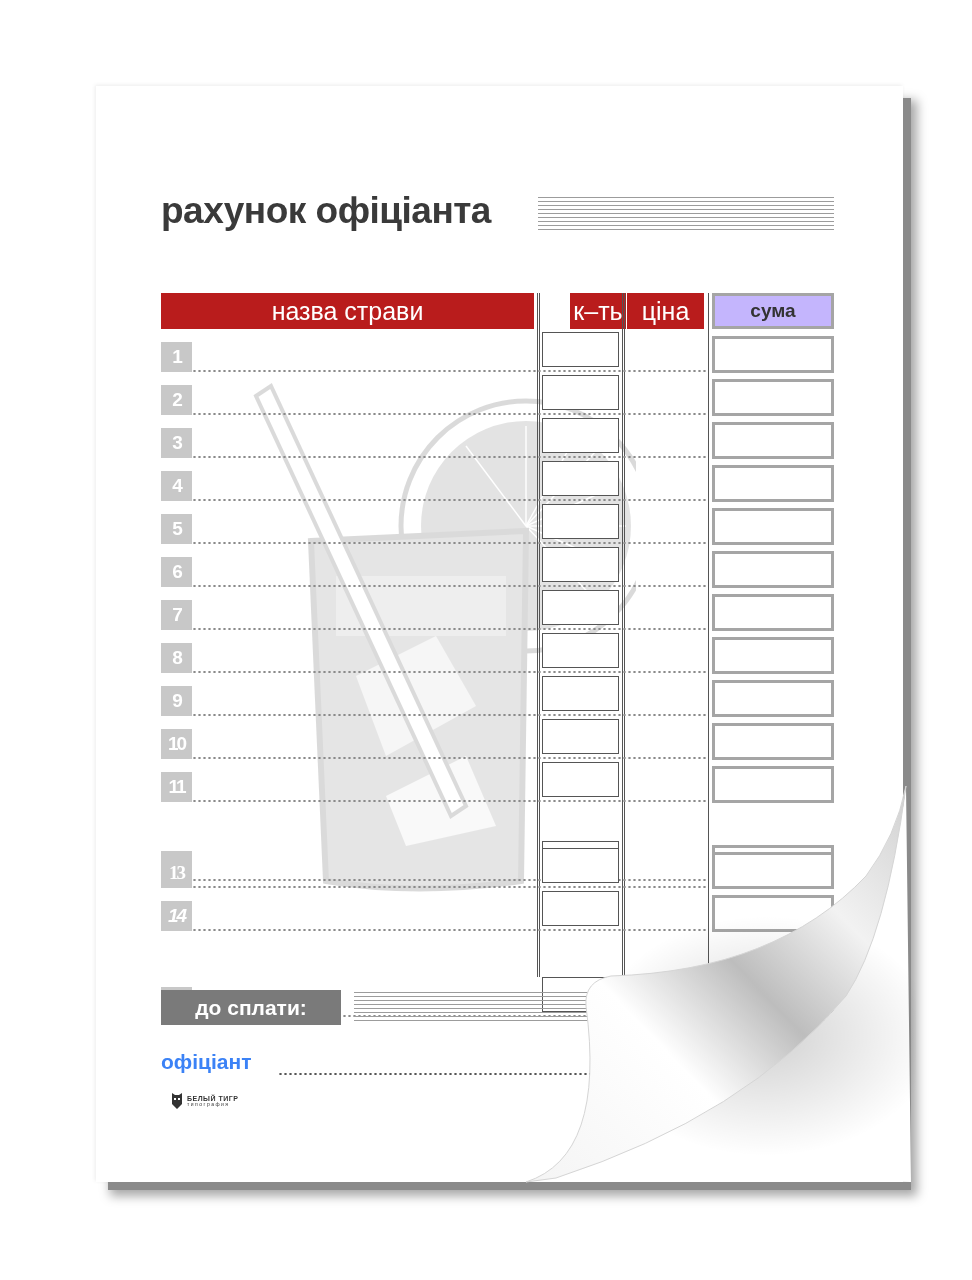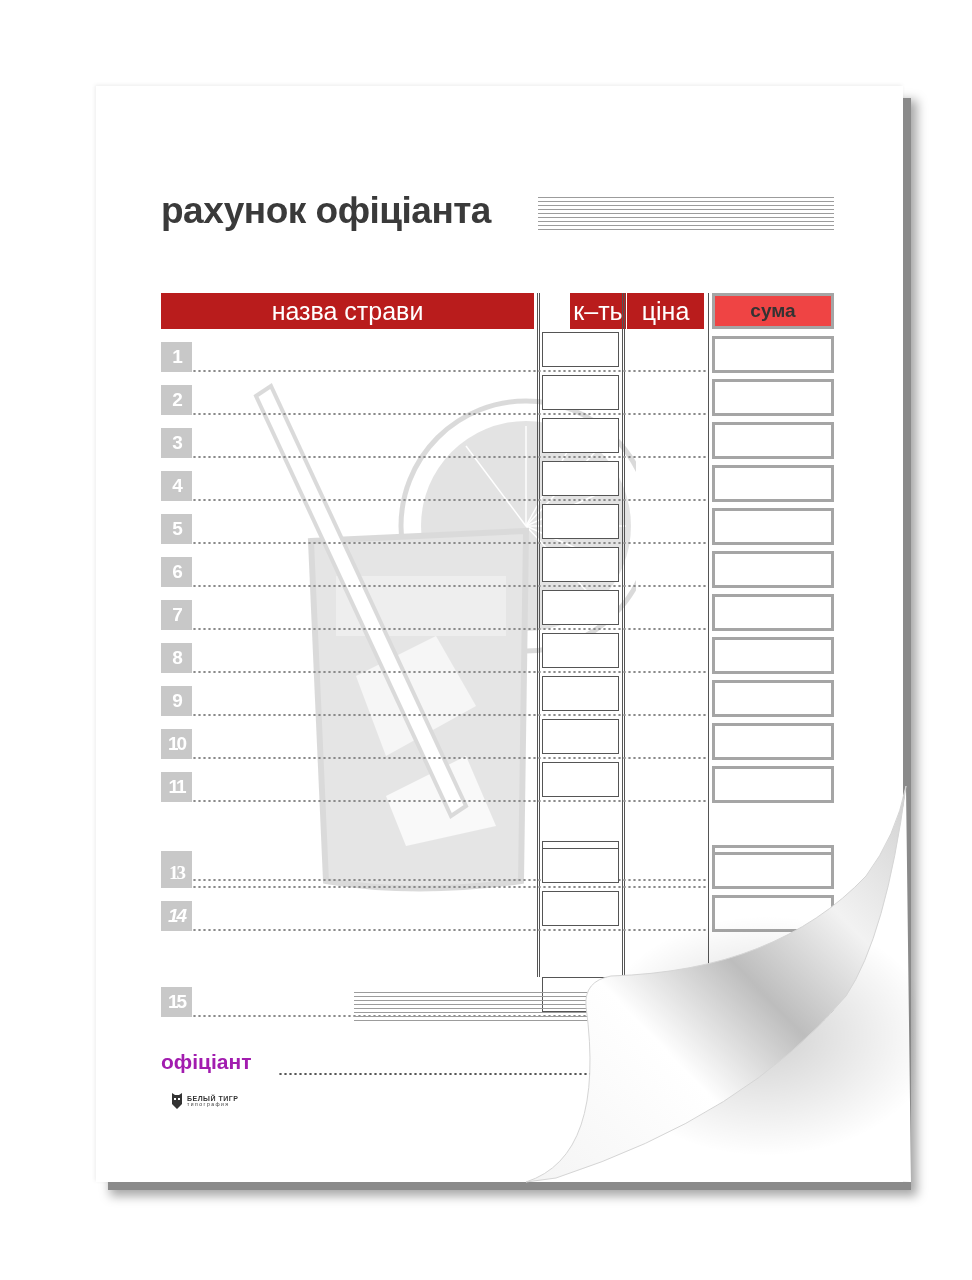--- a/index.html
+++ b/index.html
@@ -5,30 +5,30 @@
   html,body{margin:0;padding:0;}
   body{width:972px;height:1280px;background:#ffffff;position:relative;overflow:hidden;font-family:"Liberation Sans",sans-serif;}
   .page{position:absolute;left:96px;top:86px;width:807px;height:1096px;background:#fff;
         box-shadow: 10px 10px 0 -2px #8a8a8a, 14px 14px 10px rgba(0,0,0,0.35), -1px -1px 4px rgba(0,0,0,0.08);}
   .abs{position:absolute;}
   .title{left:65px;top:104px;font-size:37px;font-weight:bold;color:#3a3a3a;letter-spacing:-0.5px;font-family:"Liberation Sans",sans-serif;}
   .hlines{background:repeating-linear-gradient(to bottom,#9c9c9c 0px,#9c9c9c 1px,transparent 1px,transparent 4px);}
   .date{left:65px;top:168px;font-size:19px;font-weight:bold;color:#3a3a3a;}
   .date .dots{letter-spacing:0px;}
   .hdr{background:#b91c1c;color:#fff;font-weight:normal;font-size:25px;display:flex;align-items:center;justify-content:center;}
-  .hdr-suma{background:#ef4444;color:#333;border:3px solid #a5a5a5;box-sizing:border-box;font-weight:bold;font-size:19px;display:flex;align-items:center;justify-content:center;}
+  .hdr-suma{background:#c4b5fd;color:#333;border:3px solid #a5a5a5;box-sizing:border-box;font-weight:bold;font-size:19px;display:flex;align-items:center;justify-content:center;}
   .vline{background:#555;width:1px;}
   .row{position:absolute;left:0;width:807px;height:43px;}
   .badge{position:absolute;left:65px;top:0px;width:31px;height:30px;background:#c8c8c8;color:#fff;font-weight:bold;font-size:19px;display:flex;align-items:center;justify-content:center;letter-spacing:-2px;}
   .dotline{position:absolute;left:96px;width:514px;height:2px;top:28px;
       background-image:radial-gradient(circle,#8a8a8a 1px,transparent 1.3px);background-size:5px 2px;background-repeat:repeat-x;}
   .qtybox{position:absolute;left:446px;top:-10px;width:77px;height:35px;border:1px solid #555;box-sizing:border-box;background:#fff;}
   .sumbox{position:absolute;left:616px;top:-6px;width:122px;height:37px;border:3px solid #a5a5a5;box-sizing:border-box;background:#fff;}
   .pay{left:65px;top:904px;width:180px;height:35px;background:#7a7a7a;color:#fff;font-weight:bold;font-size:21px;display:flex;align-items:center;justify-content:center;}
-  .waiter{left:65px;top:964px;font-size:21px;font-weight:bold;color:#a21caf;}
+  .waiter{left:65px;top:964px;font-size:21px;font-weight:bold;color:#3b82f6;}
   .waiterdots{left:182px;top:987px;width:556px;height:2px;background-image:radial-gradient(circle,#555 1px,transparent 1.3px);background-size:5px 2px;background-repeat:repeat-x;}
   .thanks{left:580px;top:1005px;font-size:19px;font-weight:bold;font-style:italic;color:#333;}
   .logo{left:75px;top:1006px;display:flex;align-items:center;gap:4px;}
   .logo .txt{display:flex;flex-direction:column;line-height:1;}
   .logo .l1{font-size:7px;font-weight:bold;color:#333;letter-spacing:0.5px;}
   .logo .l2{font-size:5px;color:#333;letter-spacing:1.5px;}
   .watermark{left:140px;top:290px;opacity:0.16;}
   .curl{left:420px;top:690px;pointer-events:none;}
 </style>
 </head>
@@ -157,20 +157,21 @@
         <div class="sumbox"></div>
       </div>
     <div class="row" style="top:858px;margin-top:43px;">
         <div class="badge">15</div>
         <div class="dotline"></div>
         <div class="qtybox"></div>
         <div class="sumbox"></div>
       </div>
   </div>
 
+  <div class="abs pay">до сплати:</div>
   <div class="abs hlines" style="left:258px;top:906px;width:480px;height:32px;"></div>
 
   <div class="abs waiter">офіціант</div>
   <div class="abs waiterdots"></div>
 
   <div class="abs logo">
     <svg width="12" height="18" viewBox="0 0 12 18">
       <path d="M1 1 L4 3 L8 3 L11 1 L11 12 L6 17 L1 12 Z" fill="#333"></path>
       <rect x="3" y="6" width="2" height="2" fill="#fff"></rect>
         <rect x="7" y="6" width="2" height="2" fill="#fff"></rect>

